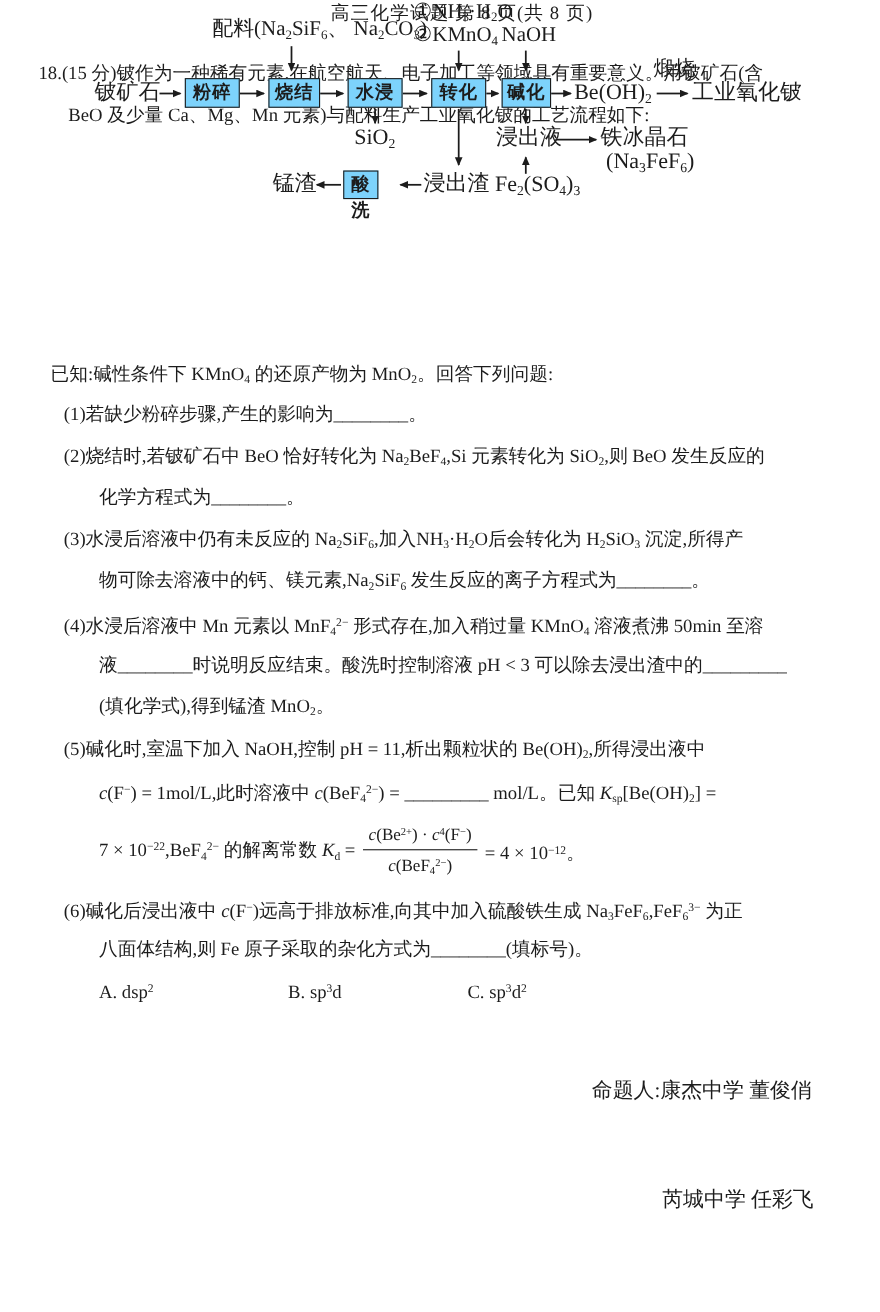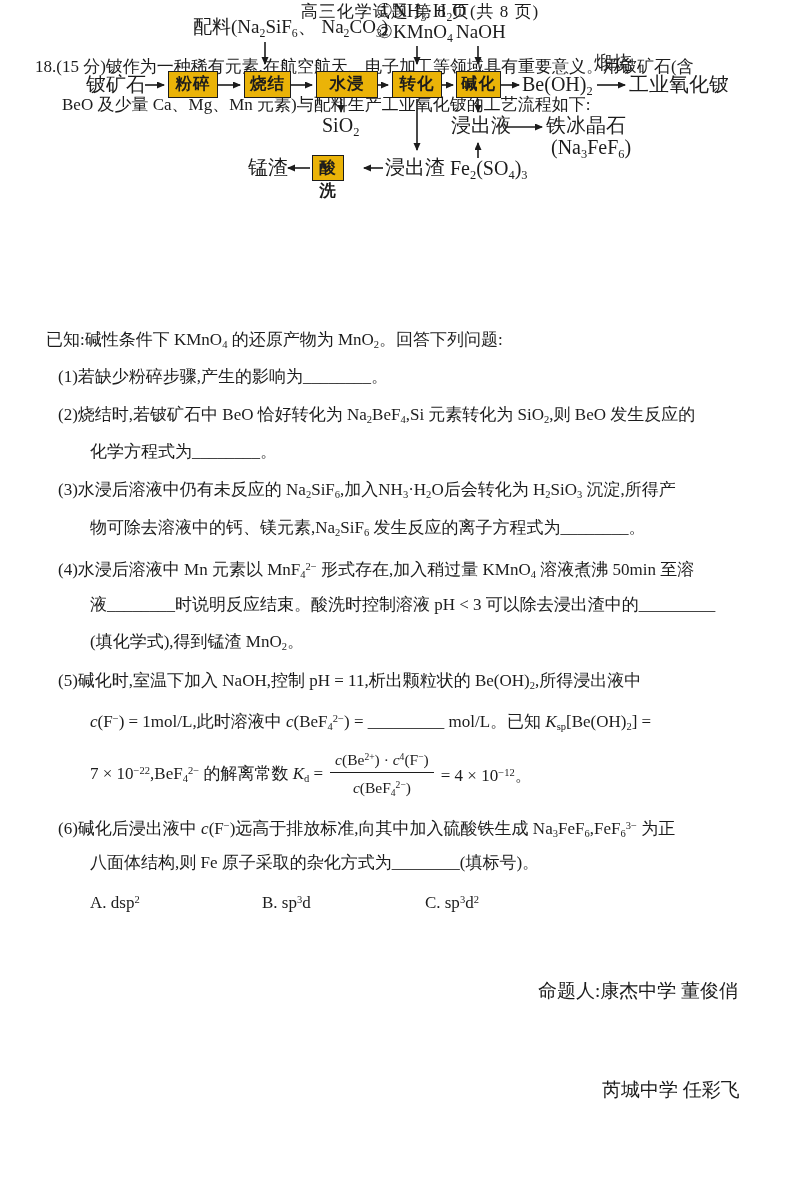--- a/index.html
+++ b/index.html
@@ -14,21 +14,21 @@
   sup { font-size:0.62em; vertical-align:0.5em; }
   i { font-style:italic; }
 
   
   .diagram { position:absolute; left:0; top:133; width:800px; height:200px; }
   .diagram svg { position:absolute; left:0; top:0; }
   .dlabel { position:absolute; white-space:nowrap; font-size:19px; line-height:20px; }
   .dlabel.big { font-size:20px; line-height:21px; }
   .dbox {
     position:absolute; box-sizing:border-box; height:27px;
-    border:1.6px solid #1c1c1c; background:#eab308; text-align:center;
+    border:1.6px solid #1c1c1c; background:#7dd3fc; text-align:center;
     font-size:16.5px; line-height:23px; font-weight:bold; letter-spacing:1px;
   }
   .dbox2 { height:26px; }
 
   
   .frac-line { display:flex; align-items:center; }
   .frac { display:inline-flex; flex-direction:column; align-items:center;
           margin:0 7px; font-size:15.5px; line-height:20px; }
   .frac .num { padding:0 5px 2px; border-bottom:1.3px solid #1c1c1c; }
   .frac .den { padding-top:2px; }
@@ -80,21 +80,21 @@
     </svg>
 
     <div class="dlabel" style="left:193px; top:17px;">配料(Na<sub>2</sub>SiF<sub>6</sub>、 Na<sub>2</sub>CO<sub>3</sub>)</div>
     <div class="dlabel" style="left:376px; top:1px;">①NH<sub>3</sub>·H<sub>2</sub>O</div>
     <div class="dlabel" style="left:376px; top:22px;">②KMnO<sub>4</sub></div>
     <div class="dlabel" style="left:456px; top:22px;">NaOH</div>
 
     <div class="dlabel big" style="left:86px; top:74px;">铍矿石</div>
     <div class="dbox" style="left:168px; top:71px; width:50px;">粉碎</div>
     <div class="dbox" style="left:244px; top:71px; width:47px;">烧结</div>
-    <div class="dbox" style="left:316px; top:71px; width:62px;">水浸</div>
+    <div class="dbox" style="left:316px; top:71px; width:50px;">水浸</div>
     <div class="dbox" style="left:392px; top:71px; width:50px;">转化</div>
     <div class="dbox" style="left:456px; top:71px; width:45px;">碱化</div>
     <div class="dlabel big" style="left:522px; top:74px;">Be(OH)<sub>2</sub></div>
     <div class="dlabel" style="left:594px; top:53px;">煅烧</div>
     <div class="dlabel big" style="left:629px; top:74px;">工业氧化铍</div>
 
     <div class="dlabel big" style="left:322px; top:115px;">SiO<sub>2</sub></div>
     <div class="dlabel big" style="left:451px; top:115px;">浸出液</div>
     <div class="dlabel big" style="left:546px; top:115px;">铁冰晶石</div>
     <div class="dlabel big" style="left:551px; top:137px;">(Na<sub>3</sub>FeF<sub>6</sub>)</div>

